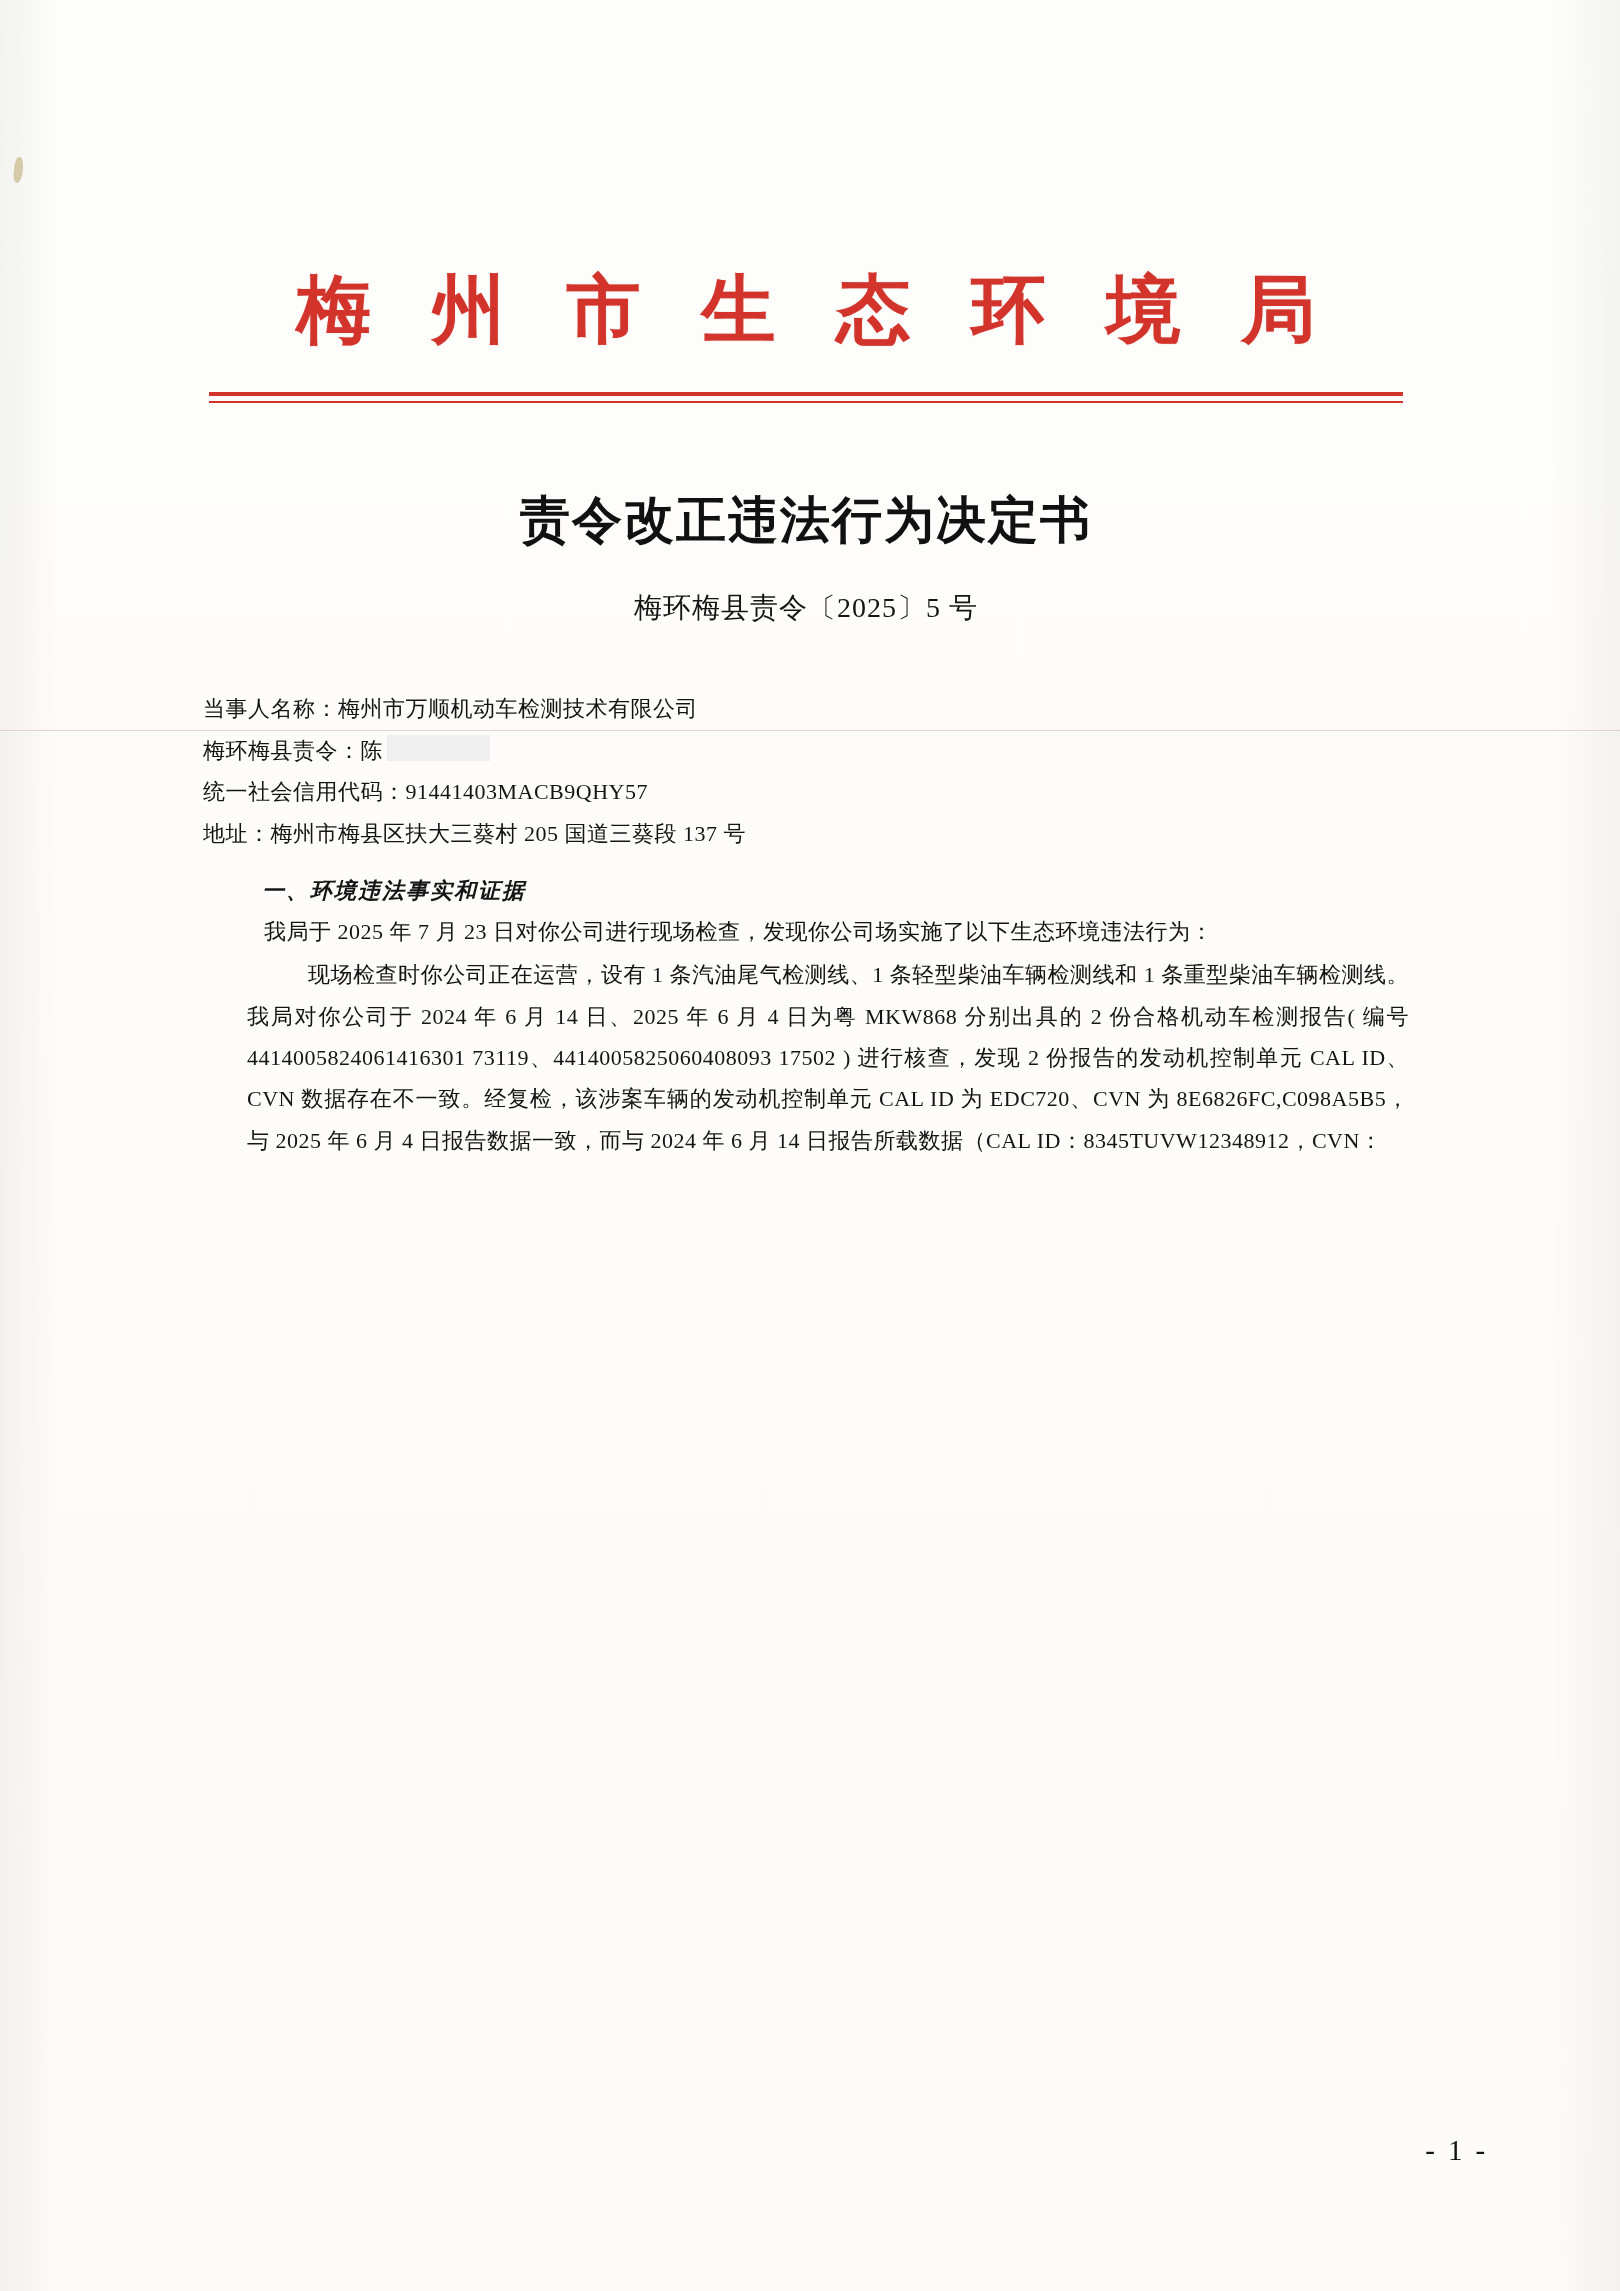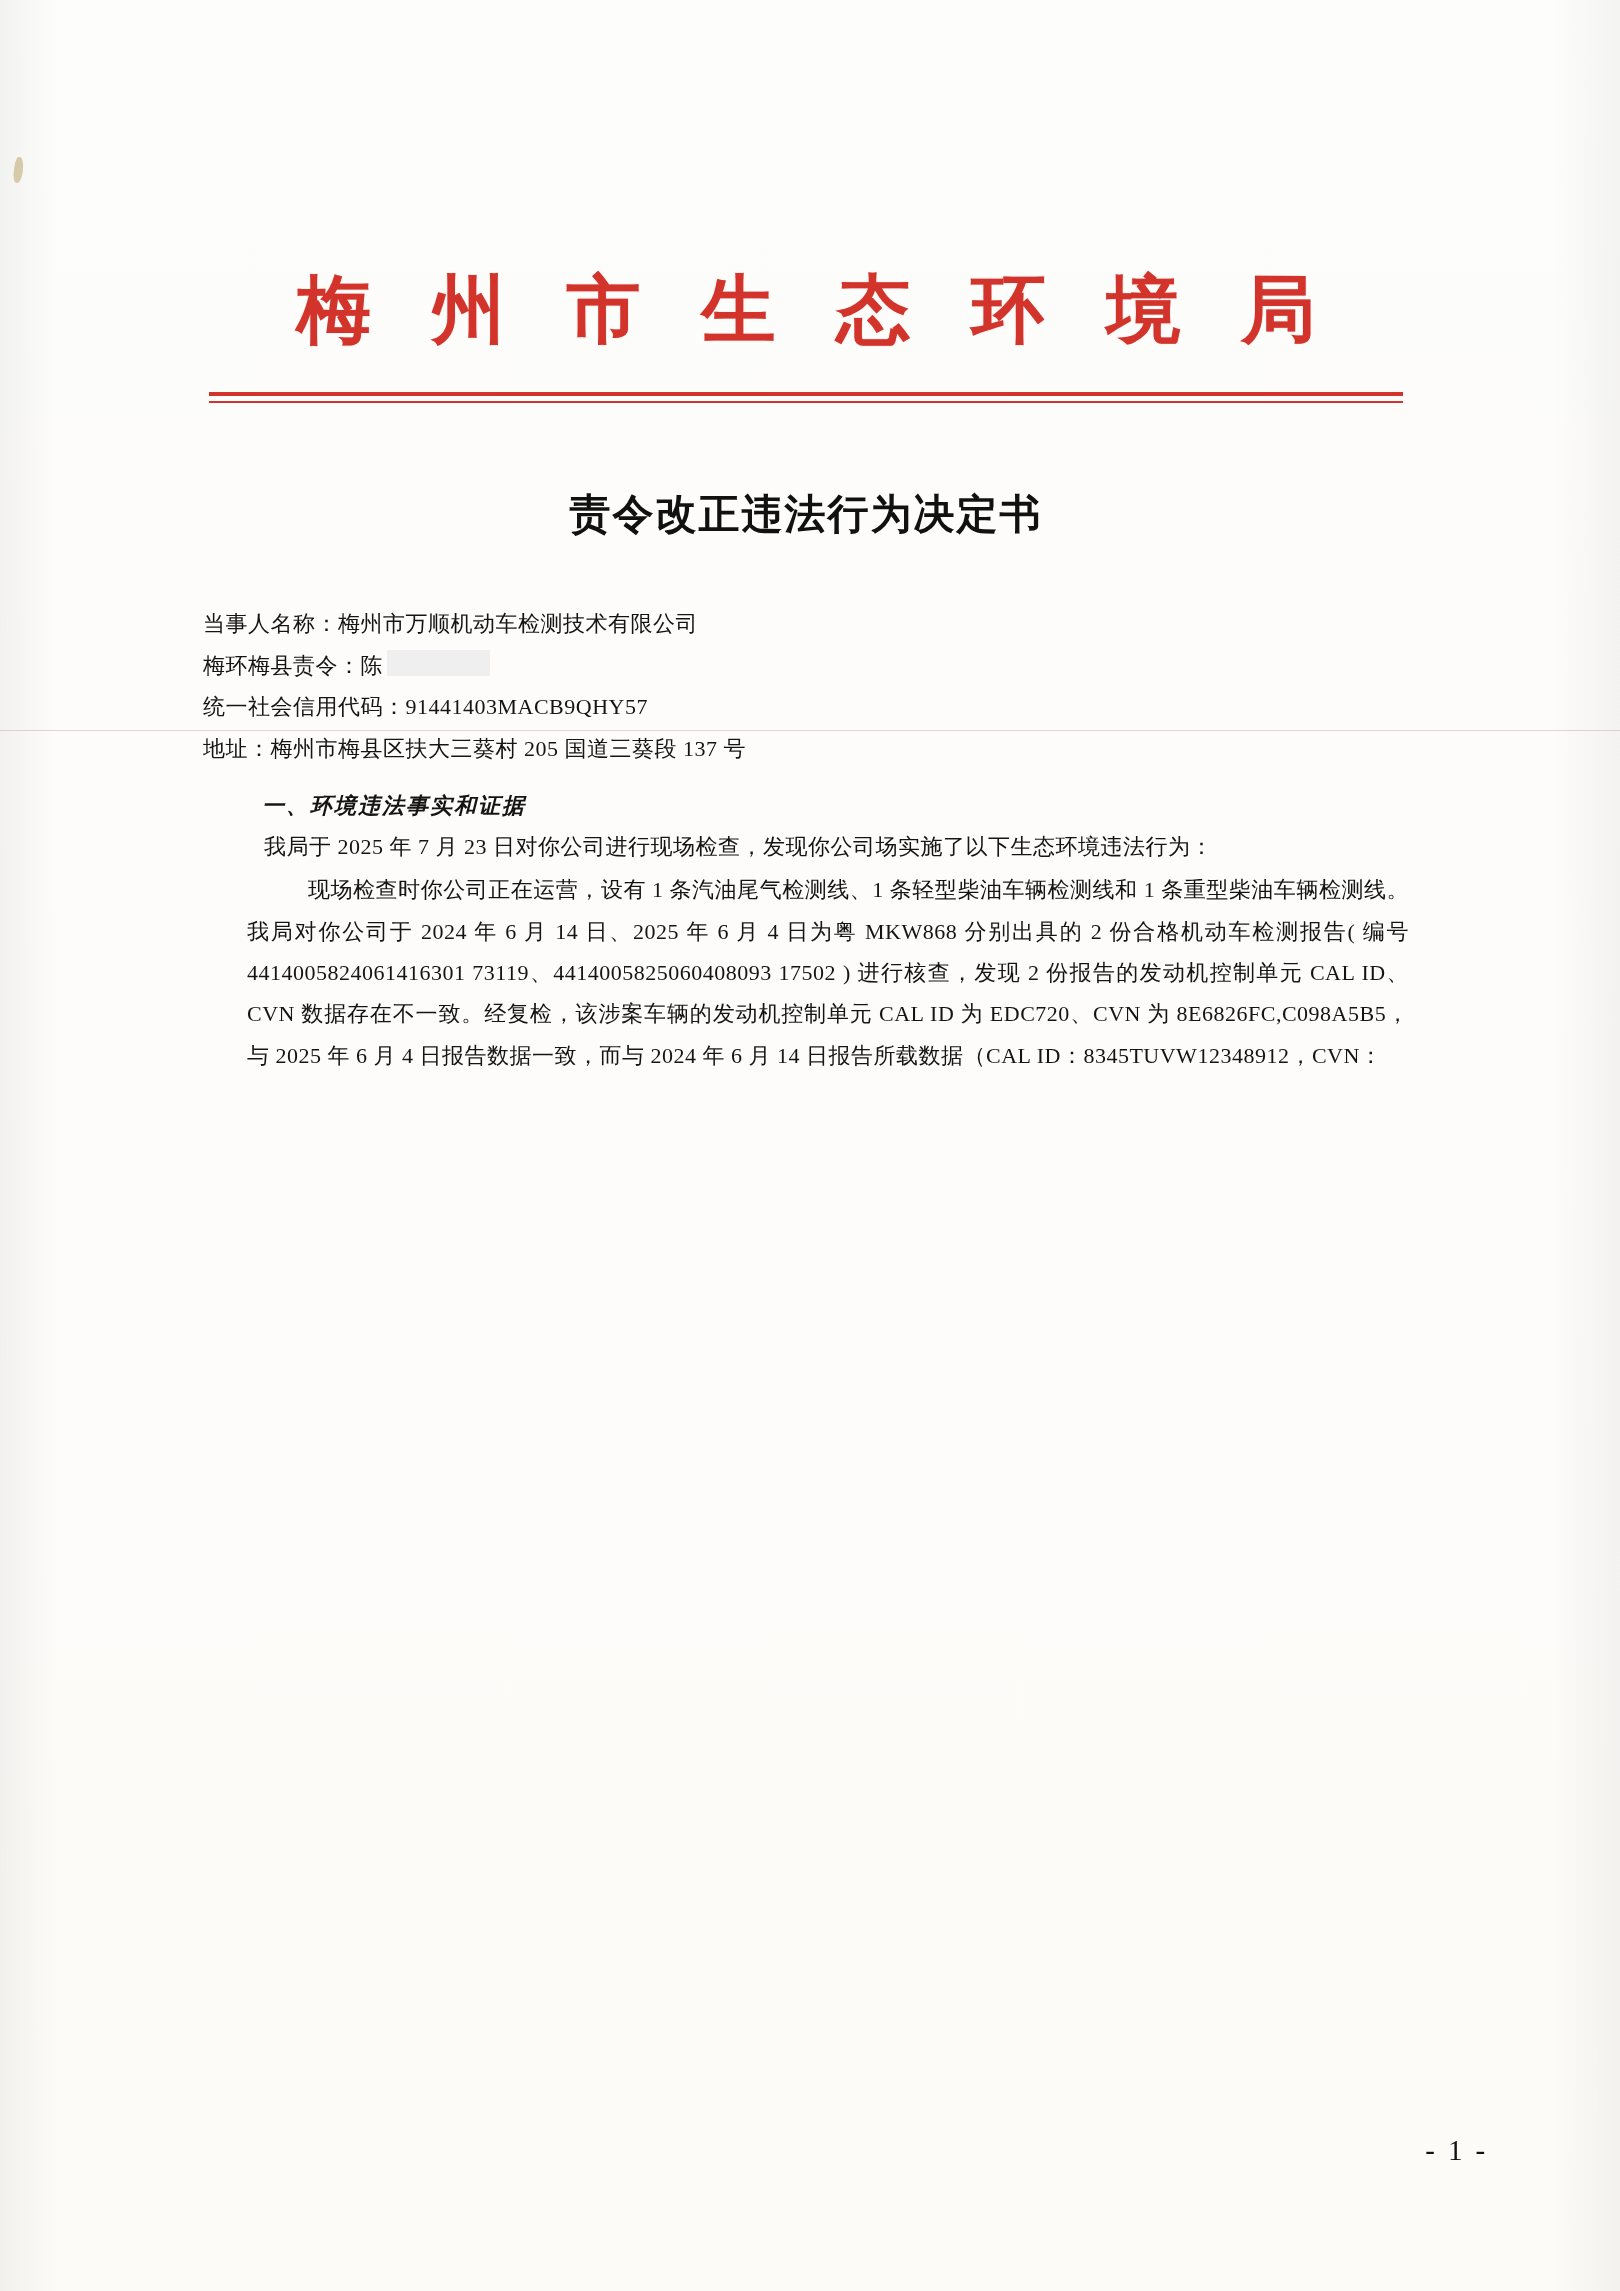--- a/index.html
+++ b/index.html
@@ -90,21 +90,21 @@
     height: 2px;
     background: #d2342b;
   }
 
   
   .doc-title {
     margin-top: 84px;
     text-align: center;
     font-family: "DejaVu Serif", serif;
     font-weight: 700;
-    font-size: 41px;
+    font-size: 50px;
     letter-spacing: 2px;
     color: #111;
   }
   .doc-number {
     margin-top: 35px;
     text-align: center;
     font-size: 28px;
     letter-spacing: 1px;
     color: #141414;
   }
@@ -172,20 +172,21 @@
     <div class="letterhead">梅 州 市 生 态 环 境 局</div>
 
     <div class="rule-wrap">
       <div class="rule-thick"></div>
       <div class="rule-gap"></div>
       <div class="rule-thin"></div>
     </div>
 
     <div class="doc-title">责令改正违法行为决定书</div>
 
+    <div class="doc-number">梅环梅县责令〔2025〕5 号</div>
 
     <div class="body-block">
 
       <div class="party-line">当事人名称：梅州市万顺机动车检测技术有限公司</div>
 
       <div class="party-line">
         <span>梅环梅县责令：陈</span><span class="redacted"></span>
       </div>
 
       <div class="party-line">统一社会信用代码：91441403MACB9QHY57</div>

